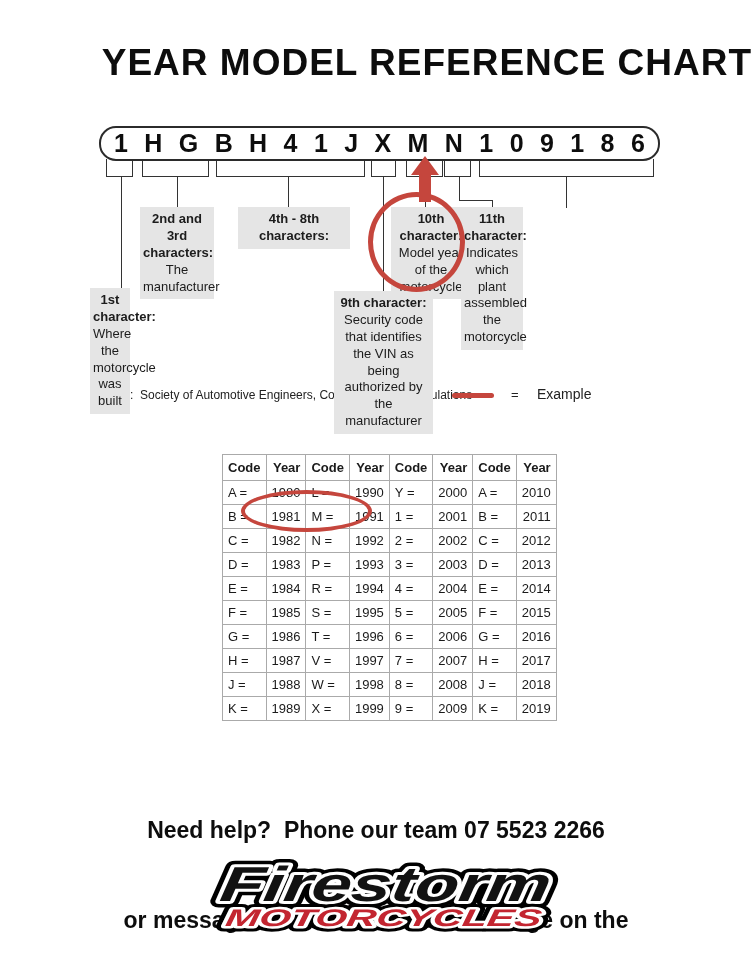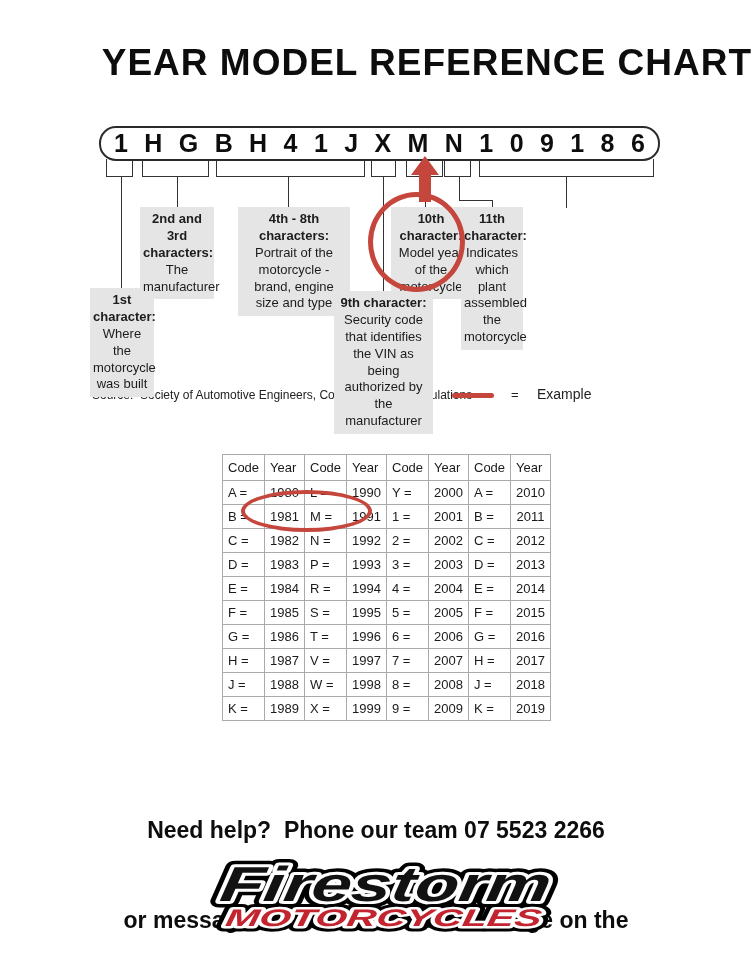--- a/index.html
+++ b/index.html
@@ -91,21 +91,21 @@
     position: absolute;
     background: var(--callout-bg);
     text-align: center;
     font-size: 13px;
     line-height: 1.3;
     color: #1c1c1c;
     padding: 4px 3px;
     z-index: 1;
   }
   .callout .co-head { font-weight: bold; }
-  .c1 { left: 90px;  top: 288px; width: 64px; }
+  .c1 { left: 90px;  top: 288px; width: 40px; }
   .c2 { left: 140px; top: 207px; width: 74px; }
   .c3 { left: 238px; top: 207px; width: 112px; }
   .c4 { left: 334px; top: 291px; width: 99px; }
   .c5 { left: 391px; top: 207px; width: 80px; }
   .c6 { left: 461px; top: 207px; width: 62px; }
   .c7 { left: 554px; top: 207px; width: 92px; }
   
   .ellipse {
     position: absolute;
     border: 5px solid var(--red);
@@ -168,26 +168,26 @@
     font-size: 13px;
     color: #1a1a1a;
   }
   .year-table th, .year-table td {
     border: 1px solid #aaa;
     padding: 3px 5px;
     height: 24px;
     background: #fff;
   }
   .year-table th {
-    font-weight: normal;
-    text-align: left;
+    font-weight: bold;
+    text-align: right;
     height: 26px;
   }
   .year-table td.code-cell { width: 36px; text-align: left; }
-  .year-table td.year-cell { width: 39px; text-align: center; }
+  .year-table td.year-cell { width: 39px; text-align: right; }
   
   .help {
     position: absolute;
     left: 0; right: 0; top: 755px;
     text-align: center;
     font-size: 23px;
     font-weight: bold;
     line-height: 30px;
     color: #0d0d0d;
     white-space: pre-wrap;
@@ -259,21 +259,20 @@
   <div class="callout c1">
     <div class="co-head">1st character:</div>
     <div class="co-body">Where the motorcycle was built</div>
   </div>
   <div class="callout c2">
     <div class="co-head">2nd and 3rd characters:</div>
     <div class="co-body">The manufacturer</div>
   </div>
   <div class="callout c3">
     <div class="co-head">4th - 8th characters:</div>
-    <div class="co-body">Portrait of the motorcycle - brand, engine size and type</div>
   </div>
   <div class="callout c4">
     <div class="co-head">9th character:</div>
     <div class="co-body">Security code that identifies the VIN as being authorized by the manufacturer</div>
   </div>
   <div class="callout c5">
     <div class="co-head">10th character:</div>
     <div class="co-body">Model year of the motorcycle</div>
   </div>
   <div class="callout c6">

